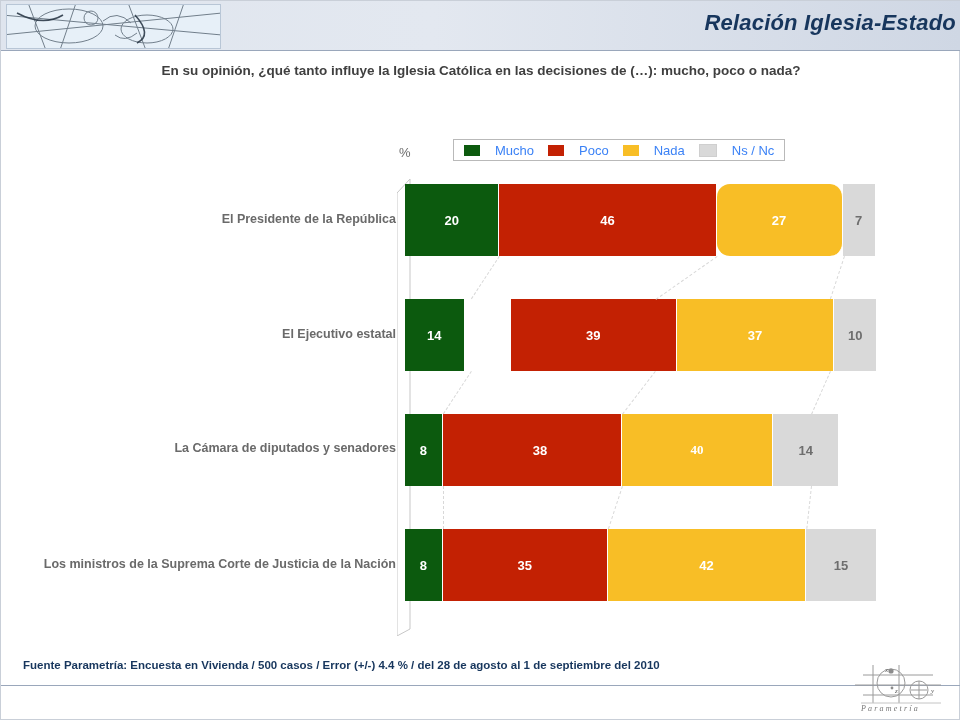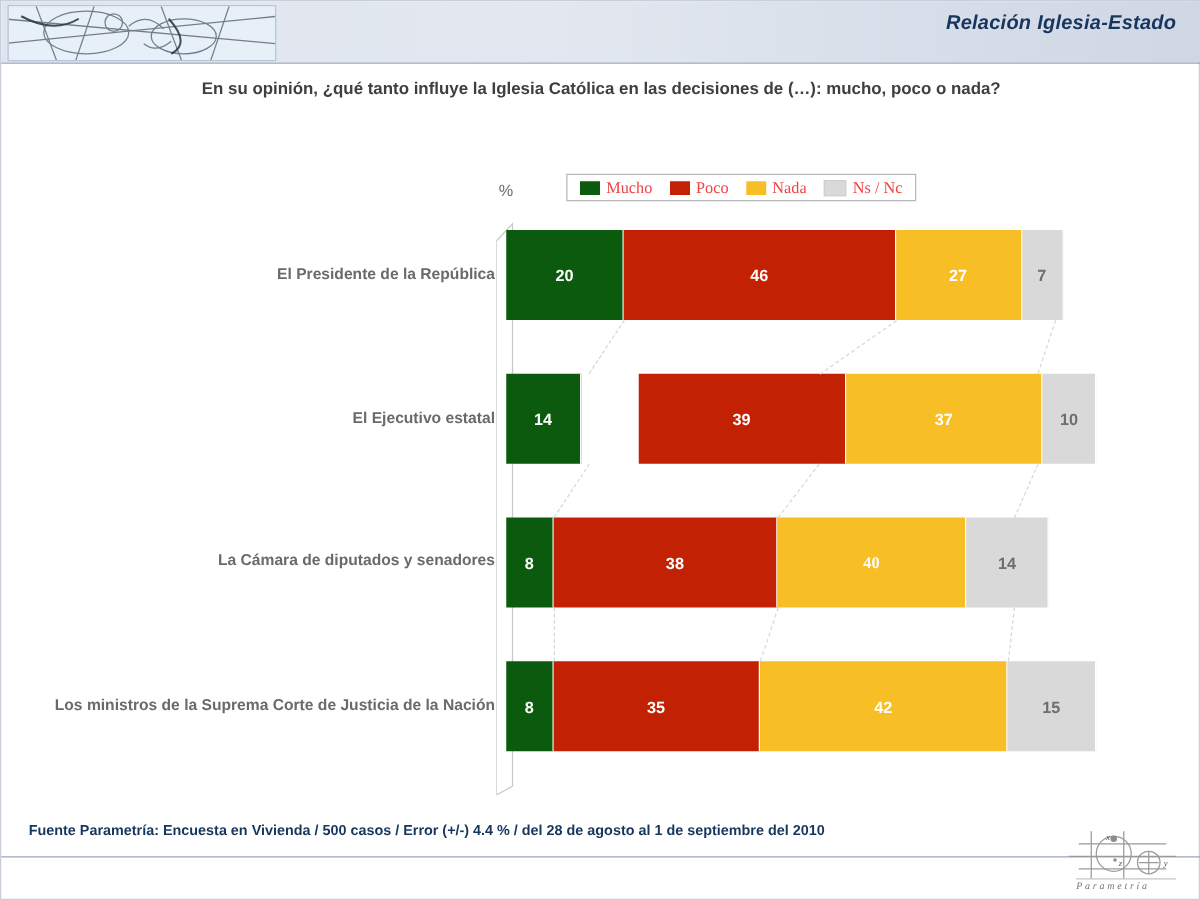--- a/index.html
+++ b/index.html
@@ -27,22 +27,22 @@
   }
   #header-thumb{
     position:absolute;left:5px;top:3px;width:215px;height:45px;
     overflow:hidden;
     background:linear-gradient(160deg,#dfeaf4 0%,#eef4fa 35%,#cfe0ee 70%,#bfd4e6 100%);
     border:1px solid #b8c6d6;
     box-sizing:border-box;
   }
   #header-thumb svg{display:block;}
   #header-title{
-    position:absolute;right:20px;top:9px;
-    font-size:16px;font-style:italic;font-weight:bold;
+    position:absolute;right:5px;top:9px;
+    font-size:22px;font-style:italic;font-weight:bold;
     color:#17365d;letter-spacing:.2px;
     font-family:"Liberation Sans", sans-serif;
     white-space:nowrap;
   }
 
   
   #question{
     position:absolute;left:0;top:62px;width:960px;
     text-align:center;
     font-size:13.5px;font-weight:bold;color:#3f3f3f;
@@ -65,22 +65,23 @@
     display:flex;align-items:center;
     padding:0 10px;box-sizing:border-box;
     white-space:nowrap;
   }
   .legend-item{display:flex;align-items:center;margin-right:14px;}
   .legend-item:last-child{margin-right:0;}
   .legend-swatch{
     width:16px;height:11px;margin-right:5px;display:inline-block;
   }
   .legend-text{
-    font-size:13px;color:#ef4444;
-    font-family:Liberation Serif, serif;
+    font-size:13px;color:#3b82f6;
+    font-family:Liberation Sans, sans-serif;
+    margin-left:10px;
   }
 
   
   #plot{
     position:absolute;left:404px;top:45px;
     width:472px;height:450px;
   }
   
   #axis-wall{
     position:absolute;left:396px;top:40px;
@@ -195,21 +196,21 @@
     <div id="axis-wall">
       <svg width="14" height="465" viewBox="0 0 14 465" aria-hidden="true">
         <polygon points="0,22 13,8 13,458 0,465" fill="#ffffff" stroke="#c7c7c7" stroke-width="1"></polygon>
       </svg>
     </div>
 
     <div id="plot">
         <div class="row" style="top: 8px;">
           <div class="seg" style="width: 94.4px; background: rgb(12, 90, 14); border-right: 1px solid rgb(255, 255, 255);">20</div>
           <div class="seg" style="width: 217.12px; background: rgb(195, 33, 3); border-right: 1px solid rgb(255, 255, 255);">46</div>
-          <div class="seg" style="width: 101px; background: rgb(248, 190, 38); border-right: 1px solid rgb(255, 255, 255);">27</div>
+          <div class="seg" style="width: 126px; background: rgb(248, 190, 38); border-right: 1px solid rgb(255, 255, 255); border-radius: 13px;">27</div>
           <div class="seg nsnc" style="width: 33.04px; background: rgb(217, 217, 217); border-right: 1px solid rgb(255, 255, 255);">7</div>
         </div>
         <div class="row" style="top: 123px;">
           <div class="seg" style="width: 66.08px; background: rgb(12, 90, 14); border-right: 1px solid rgb(255, 255, 255);">14</div>
           <div class="seg" style="width: 184.08px; background: rgb(195, 33, 3); border-right: 1px solid rgb(255, 255, 255); margin-left: 46px;">39</div>
           <div class="seg" style="width: 174.64px; background: rgb(248, 190, 38); border-right: 1px solid rgb(255, 255, 255);">37</div>
           <div class="seg nsnc" style="width: 47.2px; background: rgb(217, 217, 217); border-right: 1px solid rgb(255, 255, 255);">10</div>
         </div>
         <div class="row" style="top: 238px;">
           <div class="seg" style="width: 37.76px; background: rgb(12, 90, 14); border-right: 1px solid rgb(255, 255, 255);">8</div>

